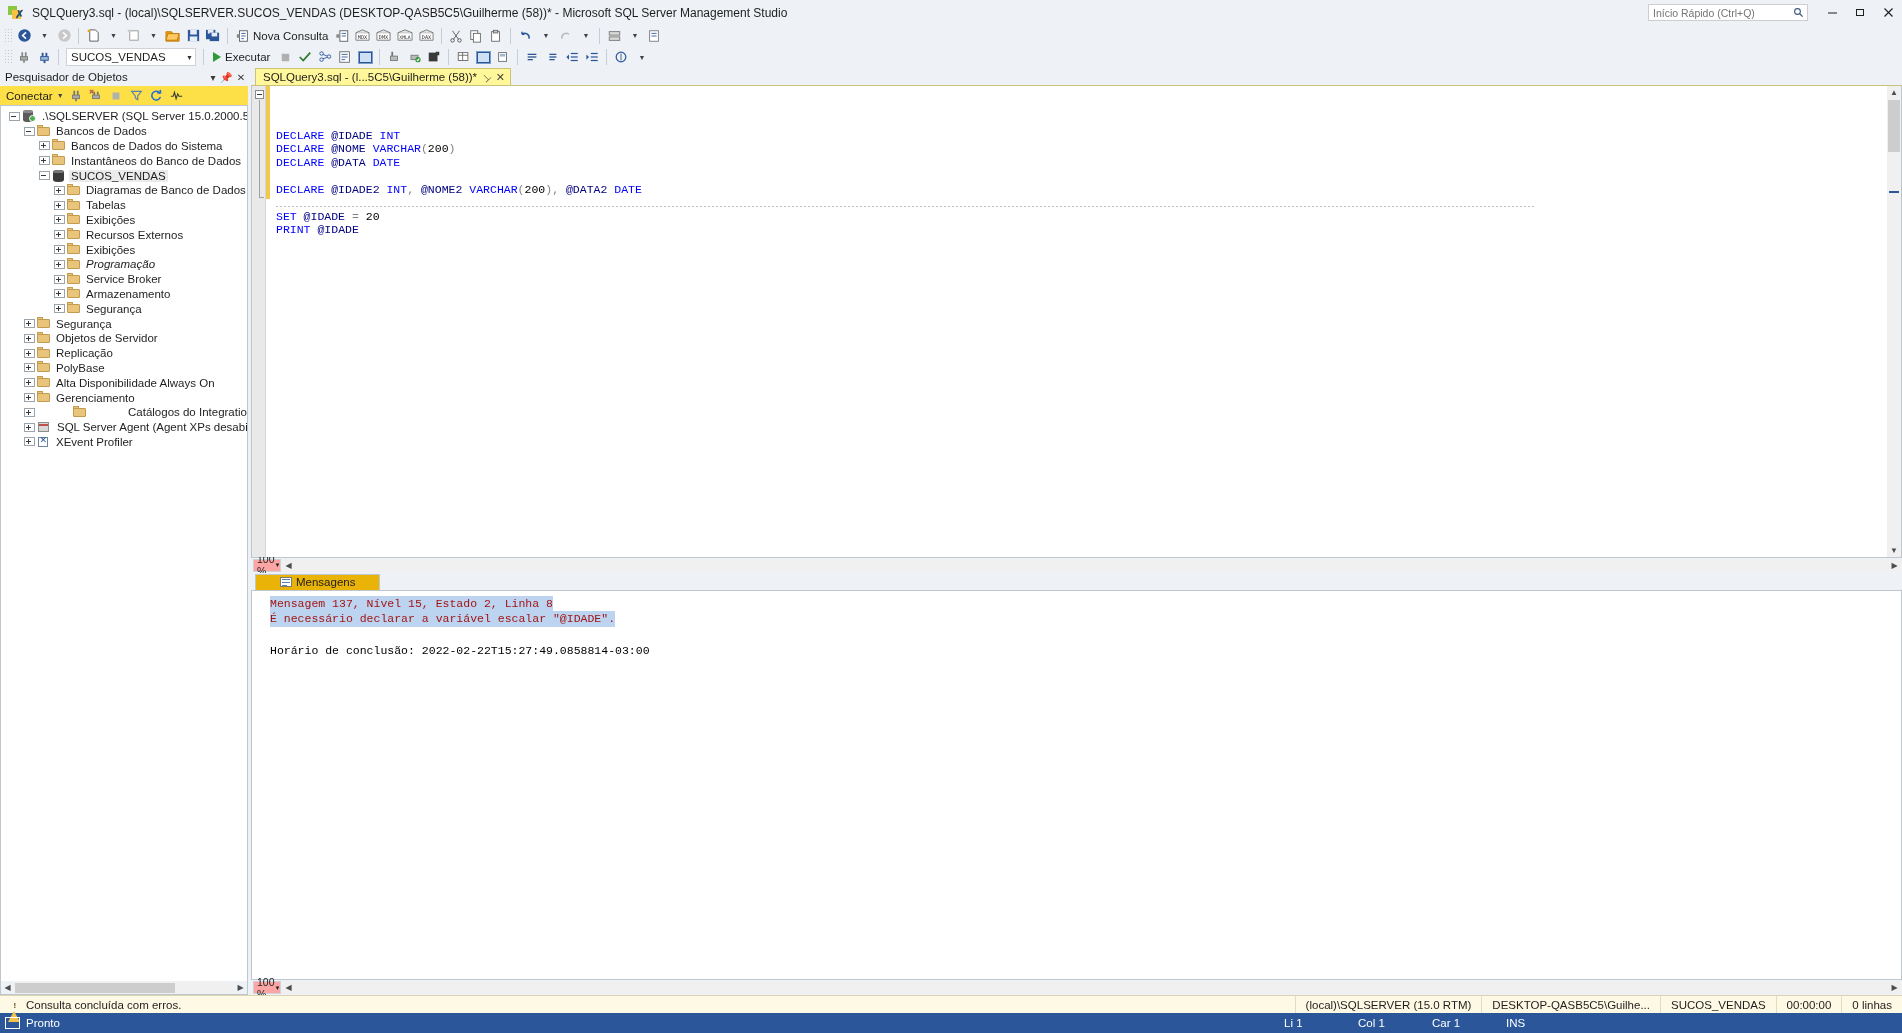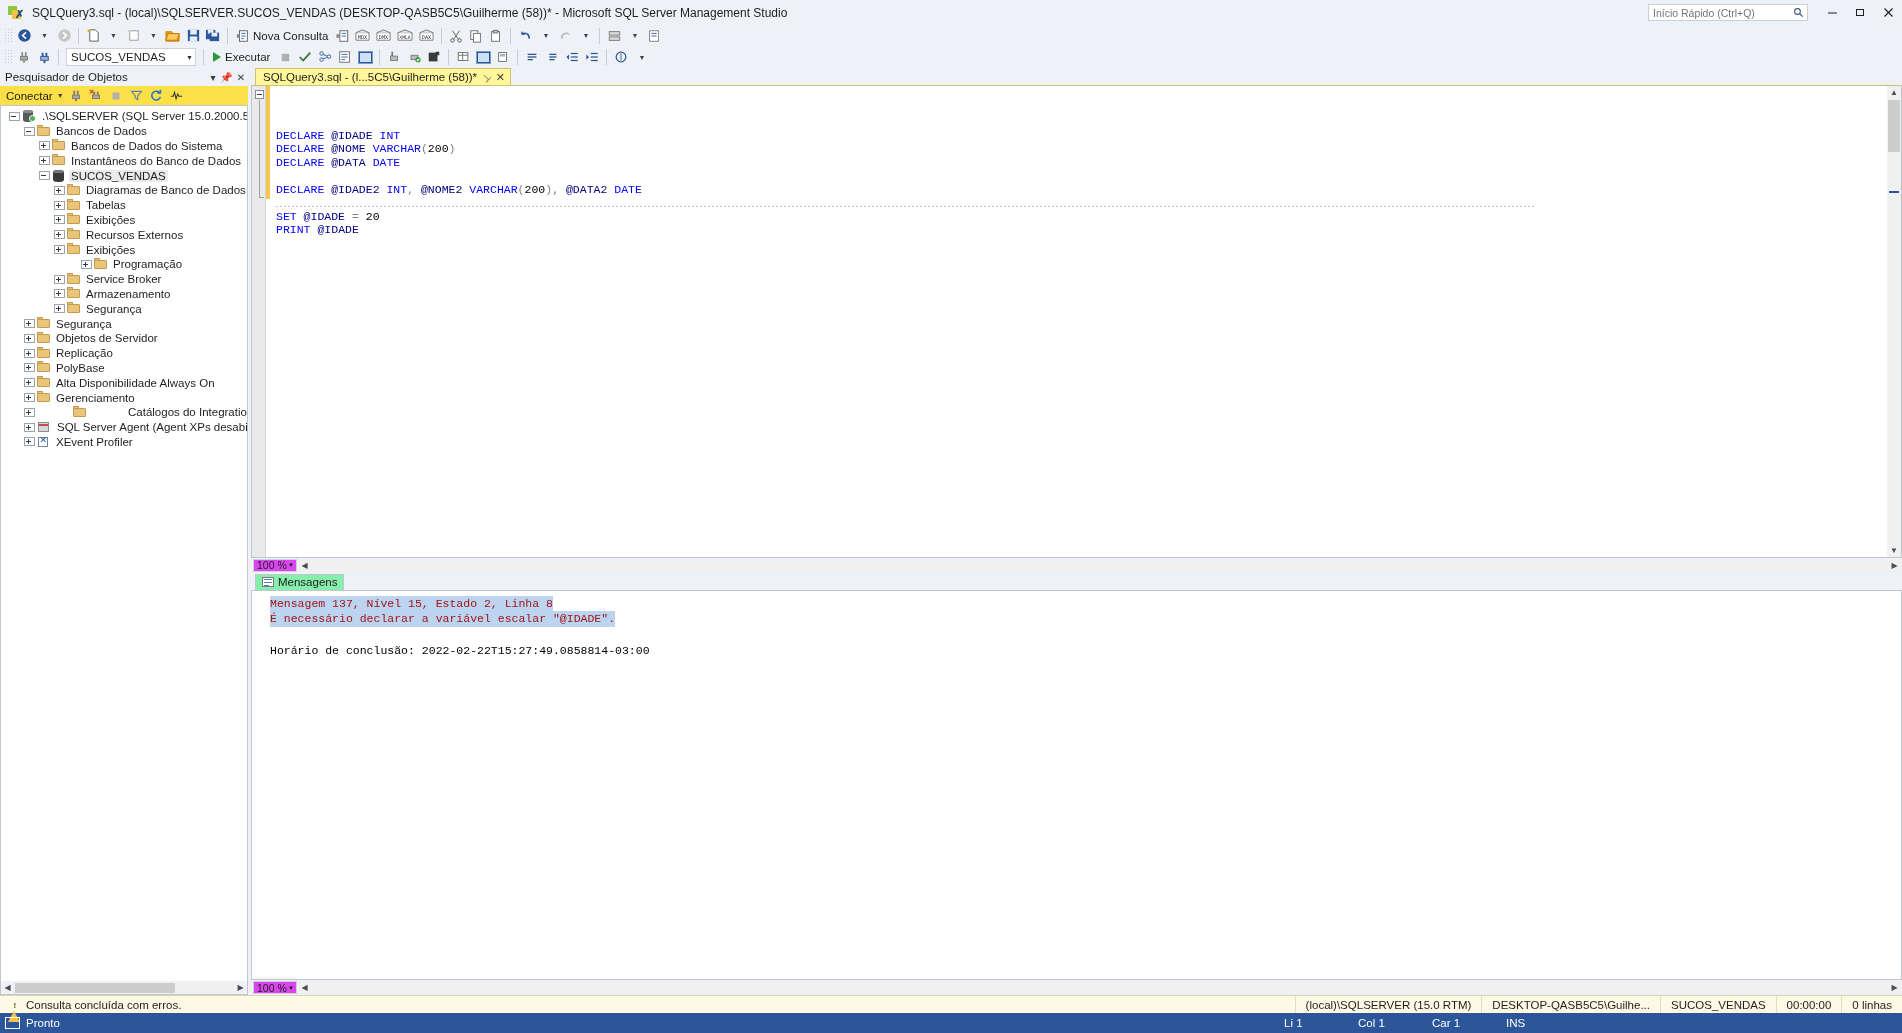--- a/index.html
+++ b/index.html
@@ -129,32 +129,32 @@
   .code .num { color:#000000;}
   .code .p { color:#808080;}
   .code-underline { position:absolute; left:6px; top:120px; height:1px; width:1260px;
                     background:repeating-linear-gradient(90deg,#c0c0c0 0 2px, transparent 2px 4px);}
   .ed-vscroll { width:14px; flex:0 0 14px; background:#f0f0f0; display:flex; flex-direction:column; align-items:center; position:relative;}
   .ed-vscroll .arw { height:13px; font-size:8px; color:#4d4d4d; display:flex; align-items:center;}
   .ed-vscroll .thumb { position:absolute; left:1px; top:14px; width:12px; height:52px; background:#cdcdcd;}
   .ed-vscroll .mark { position:absolute; left:2px; width:10px; height:2px; background:#2b579a;}
 
   .ed-status { height:15px; background:#eef1f5; display:flex; align-items:center; flex:0 0 15px;}
-  .zoomcombo { width:44px; height:13px; background:#d946ef; border:1px solid #cfd3d7; font-size:10.5px;
+  .zoomcombo { width:28px; height:13px; background:#fca5a5; border:1px solid #cfd3d7; font-size:10.5px;
                display:flex; align-items:center; padding-left:3px; margin-left:2px;}
   .zoomcombo .z { flex:1;}
   .zoomcombo .ca { font-size:6px; padding-right:2px;}
   .hscroll { flex:1; height:13px; background:#f0f0f0; display:flex; align-items:center; margin:0 1px; position:relative;}
   .hscroll .arw { width:13px; text-align:center; font-size:8px; color:#4d4d4d;}
   .hscroll .track { flex:1; height:13px;}
 
   
   .res-tabs { height:17px; display:flex; align-items:flex-end; flex:0 0 17px; padding-left:4px; background:#eef1f5;}
-  .res-tab { height:16px; background:#86efac; border:1px solid #bfc6cd; border-bottom:none; display:flex; align-items:center;
-             gap:4px; padding:0 6px; font-size:11.5px;}
+  .res-tab { height:16px; background:#eab308; border:1px solid #bfc6cd; border-bottom:none; display:flex; align-items:center;
+             gap:4px; padding:0 24px; font-size:11.5px;}
   .msgico { width:12px; height:10px; position:relative; flex:0 0 12px;}
   .msgico .g { position:absolute; left:0; top:0; width:12px; height:10px; background:#fff; border:1px solid #7a7a7a;}
   .msgico .l1 { position:absolute; left:2px; top:2px; width:8px; height:1px; background:#5b7fb5;}
   .msgico .l2 { position:absolute; left:2px; top:5px; width:8px; height:1px; background:#5b7fb5;}
   .msgico .l3 { position:absolute; left:2px; top:8px; width:5px; height:1px; background:#5b7fb5;}
   .msg-body { flex:1 1 auto; background:#fff; border:1px solid #bfc6cd; overflow:hidden;
               font-family:"Liberation Mono", monospace; font-size:11.5px; line-height:15.8px; padding:5px 0 0 18px; min-height:0;}
   .msg-err { color:#a31515; background:#bcd4f0; display:inline-block;}
   .msg-plain { color:#000; }
   .msg-gap { height:16px;}
@@ -644,21 +644,21 @@
               <span class="lab">Recursos Externos</span>
             </div>
             <div class="trow" style="padding-left: 53px;">
               <span class="exp box plus"></span>
               <span class="folder">
                 <span class="ft"></span>
                 <span class="fb"></span>
               </span>
               <span class="lab">Exibições</span>
             </div>
-            <div class="trow" style="padding-left: 80px;">
+            <div class="trow" style="padding-left: 53px; font-style: italic;">
               <span class="exp box plus"></span>
               <span class="folder">
                 <span class="ft"></span>
                 <span class="fb"></span>
               </span>
               <span class="lab">Programação</span>
             </div>
             <div class="trow" style="padding-left: 53px;">
               <span class="exp box plus"></span>
               <span class="folder">

